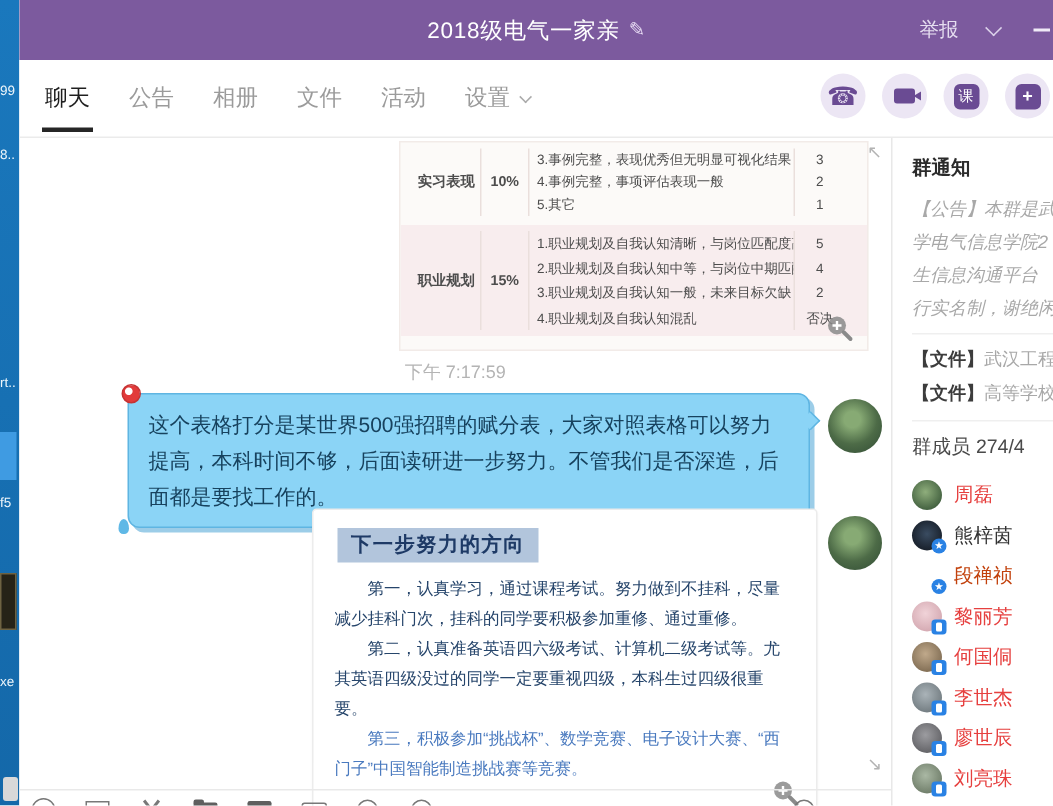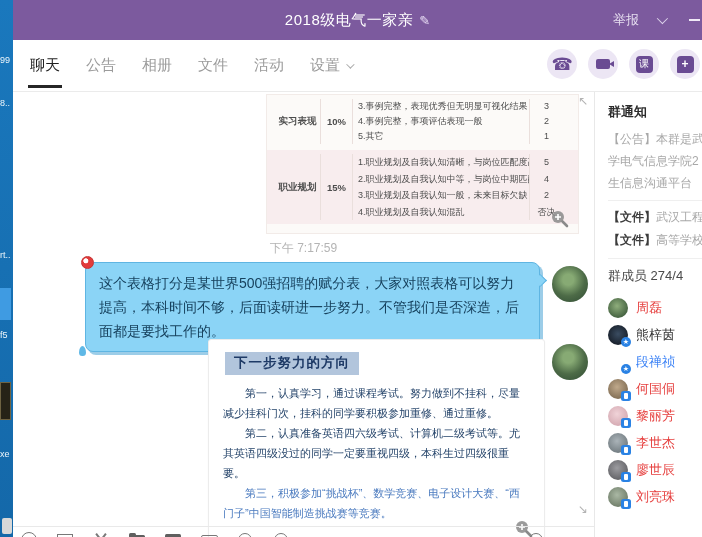--- a/index.html
+++ b/index.html
@@ -118,21 +118,21 @@
   .icon-box[data-icon="image"]::before { content:""; position:absolute; left:0; top:2px; width:16px; height:12px; background:#5f5f5f; border-radius:1.5px; }
   .icon-box[data-icon="file-card"]::before { content:""; position:absolute; left:0; top:3px; width:15px; height:11px; border:1.5px solid #787878; border-radius:2px; }
   .icon-box[data-icon="history"]::before,
   .icon-box[data-icon="message-record"]::before,
   .icon-box[data-icon="audio"]::before { content:""; position:absolute; inset:1px; border:1.5px solid #787878; border-radius:50%; }
   .tb-right-icon { position:absolute; left:515px; top:440px; }
 
   
   .sb-pad { padding-left:13px; }
   .sb-title { font-size:13px; font-weight:bold; color:#2b2b2b; margin-top:11px; white-space:nowrap; }
-  .notice-lines { margin-top:7px; }
+  .notice-lines { margin-top:7px;font-style:italic; }
   .notice-lines div { font-size:12px; color:#a8a8a8; line-height:22px; white-space:nowrap; }
   .sb-div { height:1px; background:#efefef; margin:6px 0 5px; }
   .file-line { font-size:12px; line-height:23px; white-space:nowrap; color:#a8a8a8; }
   .file-line b { color:#3c3c3c; font-weight:bold; }
   .members-title { font-size:13px; color:#4a4a4a; margin-top:8px; white-space:nowrap; }
   .member-list { margin-top:9px; }
   .member { display:flex; align-items:center; height:27px; gap:8px; }
   .m-avatar { position:relative; width:20px; height:20px; border-radius:50%; flex:0 0 20px; }
   .m-badge { position:absolute; right:-3px; bottom:-2px; width:10px; height:10px; background:#2a82e4;
              color:#fff; display:flex; align-items:center; justify-content:center; }
@@ -280,20 +280,21 @@
       <span class="icon-box tb-right-icon" data-icon="audio"></span>
     </div>
 
     <div class="sidebar">
       <div class="sb-pad">
         <div class="sb-title">群通知</div>
         <div class="notice-lines">
           <div>【公告】本群是武</div>
           <div>学电气信息学院2</div>
           <div>生信息沟通平台</div>
+          <div>行实名制，谢绝闲</div>
         </div>
         <div class="sb-div"></div>
         <div class="file-line"><b>【文件】</b><span>武汉工程</span></div>
         <div class="file-line"><b>【文件】</b><span>高等学校</span></div>
         <div class="sb-div"></div>
         <div class="members-title">群成员 274/4</div>
 
         <div class="member-list">
           <div class="member">
             <span class="m-avatar" style="background: radial-gradient(circle at 45% 40%, rgb(143, 174, 124), rgb(66, 96, 63) 75%);"></span>
@@ -302,33 +303,33 @@
           <div class="member">
             <span class="m-avatar" style="background: radial-gradient(circle at 50% 45%, rgb(58, 76, 97), rgb(22, 29, 39) 80%);">
                 <span class="m-badge" data-badge="star"></span>
               </span>
             <span class="m-name" style="color: rgb(51, 51, 51);">熊梓茵</span>
           </div>
           <div class="member">
             <span class="m-avatar">
                 <span class="m-badge" data-badge="star"></span>
               </span>
-            <span class="m-name" style="color: #3b82f6;">段禅祯</span>
+            <span class="m-name" style="color: #c2410c;">段禅祯</span>
+          </div>
+          <div class="member">
+            <span class="m-avatar" style="background: radial-gradient(circle at 45% 40%, rgb(240, 211, 216), rgb(211, 167, 176) 80%);">
+                <span class="m-badge" data-badge="mobile"></span>
+              </span>
+            <span class="m-name" style="color: rgb(230, 64, 63);">黎丽芳</span>
           </div>
           <div class="member">
             <span class="m-avatar" style="background: radial-gradient(circle at 45% 40%, rgb(192, 169, 139), rgb(125, 106, 81) 80%);">
                 <span class="m-badge" data-badge="mobile"></span>
               </span>
             <span class="m-name" style="color: rgb(230, 64, 63);">何国侗</span>
-          </div>
-          <div class="member">
-            <span class="m-avatar" style="background: radial-gradient(circle at 45% 40%, rgb(240, 211, 216), rgb(211, 167, 176) 80%);">
-                <span class="m-badge" data-badge="mobile"></span>
-              </span>
-            <span class="m-name" style="color: rgb(230, 64, 63);">黎丽芳</span>
           </div>
           <div class="member">
             <span class="m-avatar" style="background: radial-gradient(circle at 45% 40%, rgb(170, 179, 184), rgb(111, 121, 126) 80%);">
                 <span class="m-badge" data-badge="mobile"></span>
               </span>
             <span class="m-name" style="color: rgb(230, 64, 63);">李世杰</span>
           </div>
           <div class="member">
             <span class="m-avatar" style="background: radial-gradient(circle at 45% 40%, rgb(156, 156, 160), rgb(95, 95, 99) 80%);">
                 <span class="m-badge" data-badge="mobile"></span>

